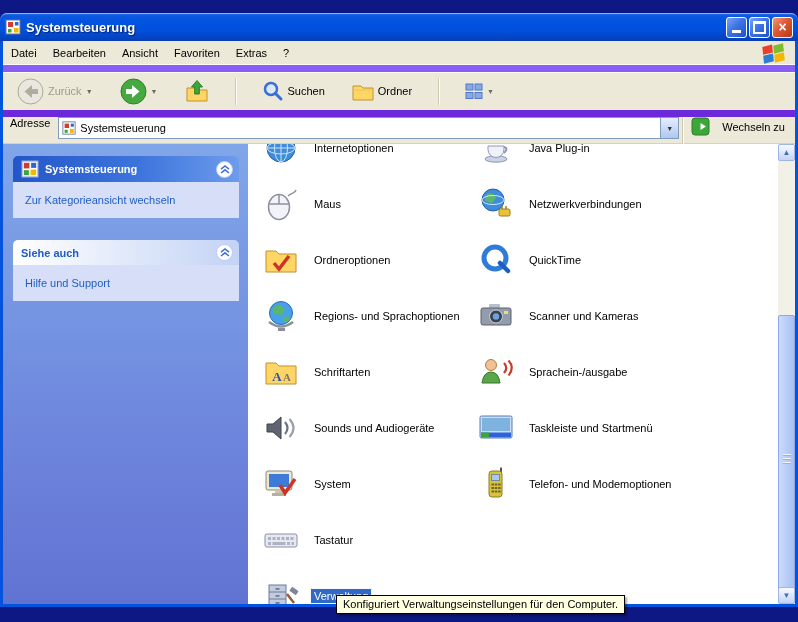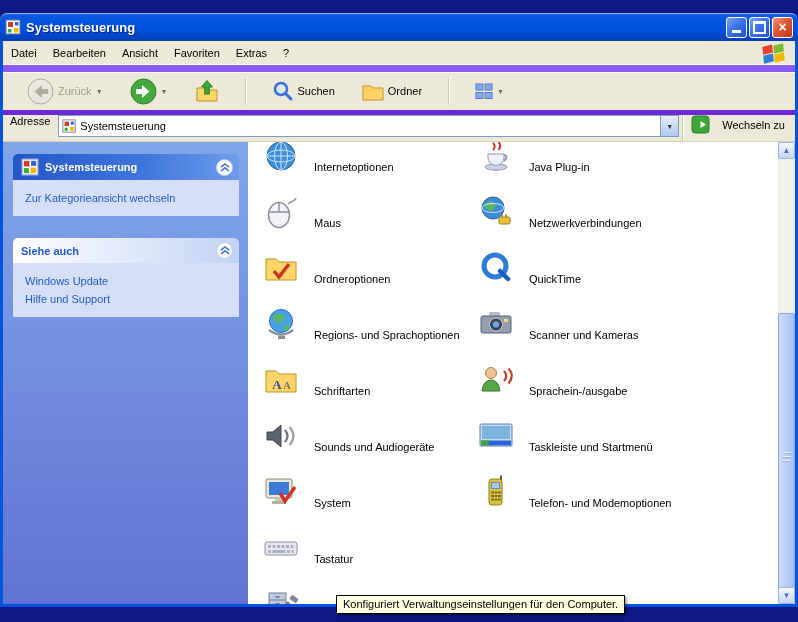--- a/index.html
+++ b/index.html
@@ -20,21 +20,21 @@
   
   .winbody{height:566px;box-sizing:border-box;border-left:3px solid #0353DD;border-right:3px solid #0353DD;
            border-bottom:3px solid #0353DD;background:#ECE9D8;display:flex;flex-direction:column}
   .menubar{height:24px;display:flex;align-items:center;padding-left:0;border-bottom:7px solid #8b5cf6;
            box-shadow:inset 0 -1px 0 #FDFCF9;flex:none}
   .menu-item{padding:3px 8px;cursor:default}
   .flag{width:26px;height:20px;margin-left:auto;margin-right:8px;position:relative;transform:rotate(-6deg)}
   .flag span{position:absolute;width:10px;height:8px;transform:skewY(-8deg)}
   .f1{left:2px;top:2px;background:#E8402C}.f2{left:13px;top:2px;background:#7DBB2F}
   .f3{left:2px;top:11px;background:#2A7FD4}.f4{left:13px;top:11px;background:#F5B800}
-  .toolbar{height:38px;display:flex;align-items:center;gap:19px;padding:0 20px;border-bottom:5px solid #6d28d9;
+  .toolbar{height:38px;display:flex;align-items:center;gap:19px;padding:0 10px;border-bottom:7px solid #6d28d9;
            box-shadow:inset 0 1px 0 #FDFCF9;flex:none}
   .tool{display:flex;align-items:center;gap:4px;padding:2px 4px;border-radius:3px;cursor:pointer}
   .back-label{color:#9E9B8E}
   .drop{font-size:7px;color:#6E6B5E;line-height:1}
   .sep{width:1px;height:27px;background:#CFC9B2;box-shadow:1px 0 0 #FDFCF9;margin:0 3px;flex:none}
   
   .addressbar{height:26px;display:flex;align-items:flex-start;padding:0 5px;border-bottom:1px solid #D8D2BD;flex:none}
   .addr-label{margin:0 8px 0 2px}
   .addr-input{flex:1;height:22px;background:#fff;border:1px solid #7F9DB9;display:flex;align-items:center;
               padding-left:3px;gap:4px;box-sizing:border-box}
@@ -53,21 +53,21 @@
   .ph-white{background:linear-gradient(90deg,#FFFFFF 0%,#C3D3F5 100%);color:#215DC6;font-weight:bold;height:25px}
   .chev{margin-left:auto;width:17px;height:17px;border-radius:50%;background:#fff;border:1px solid #B8CBF2;
         display:flex;align-items:center;justify-content:center;flex:none;cursor:pointer;box-sizing:border-box}
   .panel-body{background:#D6DFF7;padding:9px 12px}
   .tp-link{color:#215DC6;display:block;padding:3px 0;cursor:pointer;text-decoration:none}
   
   .content{flex:1;position:relative;background:#fff;overflow:hidden;min-width:0}
   .col{position:absolute;top:-24px;display:flex;flex-direction:column}
   .col-left{left:15px}
   .col-right{left:230px}
-  .row{height:56px;display:flex;align-items:flex-end;gap:12px;width:240px;cursor:pointer}
+  .row{height:56px;display:flex;align-items:center;gap:12px;width:240px;cursor:pointer}
   .row .ic{width:36px;height:36px;flex:none}
   .lbl{color:#000;padding:1px 3px}
   .lbl.sel{background:#316AC5;color:#fff;outline:1px dotted #F7F3C6}
   
   .scroll{width:17px;flex:none;position:relative;background:#F1F1E7}
   .sb-btn{position:absolute;left:0;width:17px;height:17px;box-sizing:border-box;border:1px solid #9EB6E4;border-radius:2px;
           background:linear-gradient(180deg,#F7FAFF,#C3D3F8);display:flex;align-items:center;justify-content:center;
           color:#4A6DB5;font-size:8px;cursor:pointer}
   .sb-up{top:0}.sb-down{bottom:0}
   .sb-thumb{position:absolute;left:0;top:171px;width:17px;height:287px;box-sizing:border-box;border:1px solid #8CA8E8;
@@ -224,21 +224,20 @@
         <div class="panel">
           <div class="panel-header ph-white">
             <span>Siehe auch</span>
             <span class="chev">
                 <svg width="10" height="9" viewBox="0 0 10 9">
                   <path d="M1 4.2 l4-3.2 4 3.2 M1 8 l4-3.2 4 3.2" stroke="#4272D6" stroke-width="1.6" fill="none"></path>
                 </svg>
               </span>
           </div>
           <div class="panel-body">
-            <a class="tp-link">Windows Update</a>
             <a class="tp-link">Hilfe und Support</a>
           </div>
         </div>
       </div>
 
       <div class="content">
         <div class="col col-left">
 
           <div class="row">
             <svg class="ic" viewBox="0 0 36 36">

